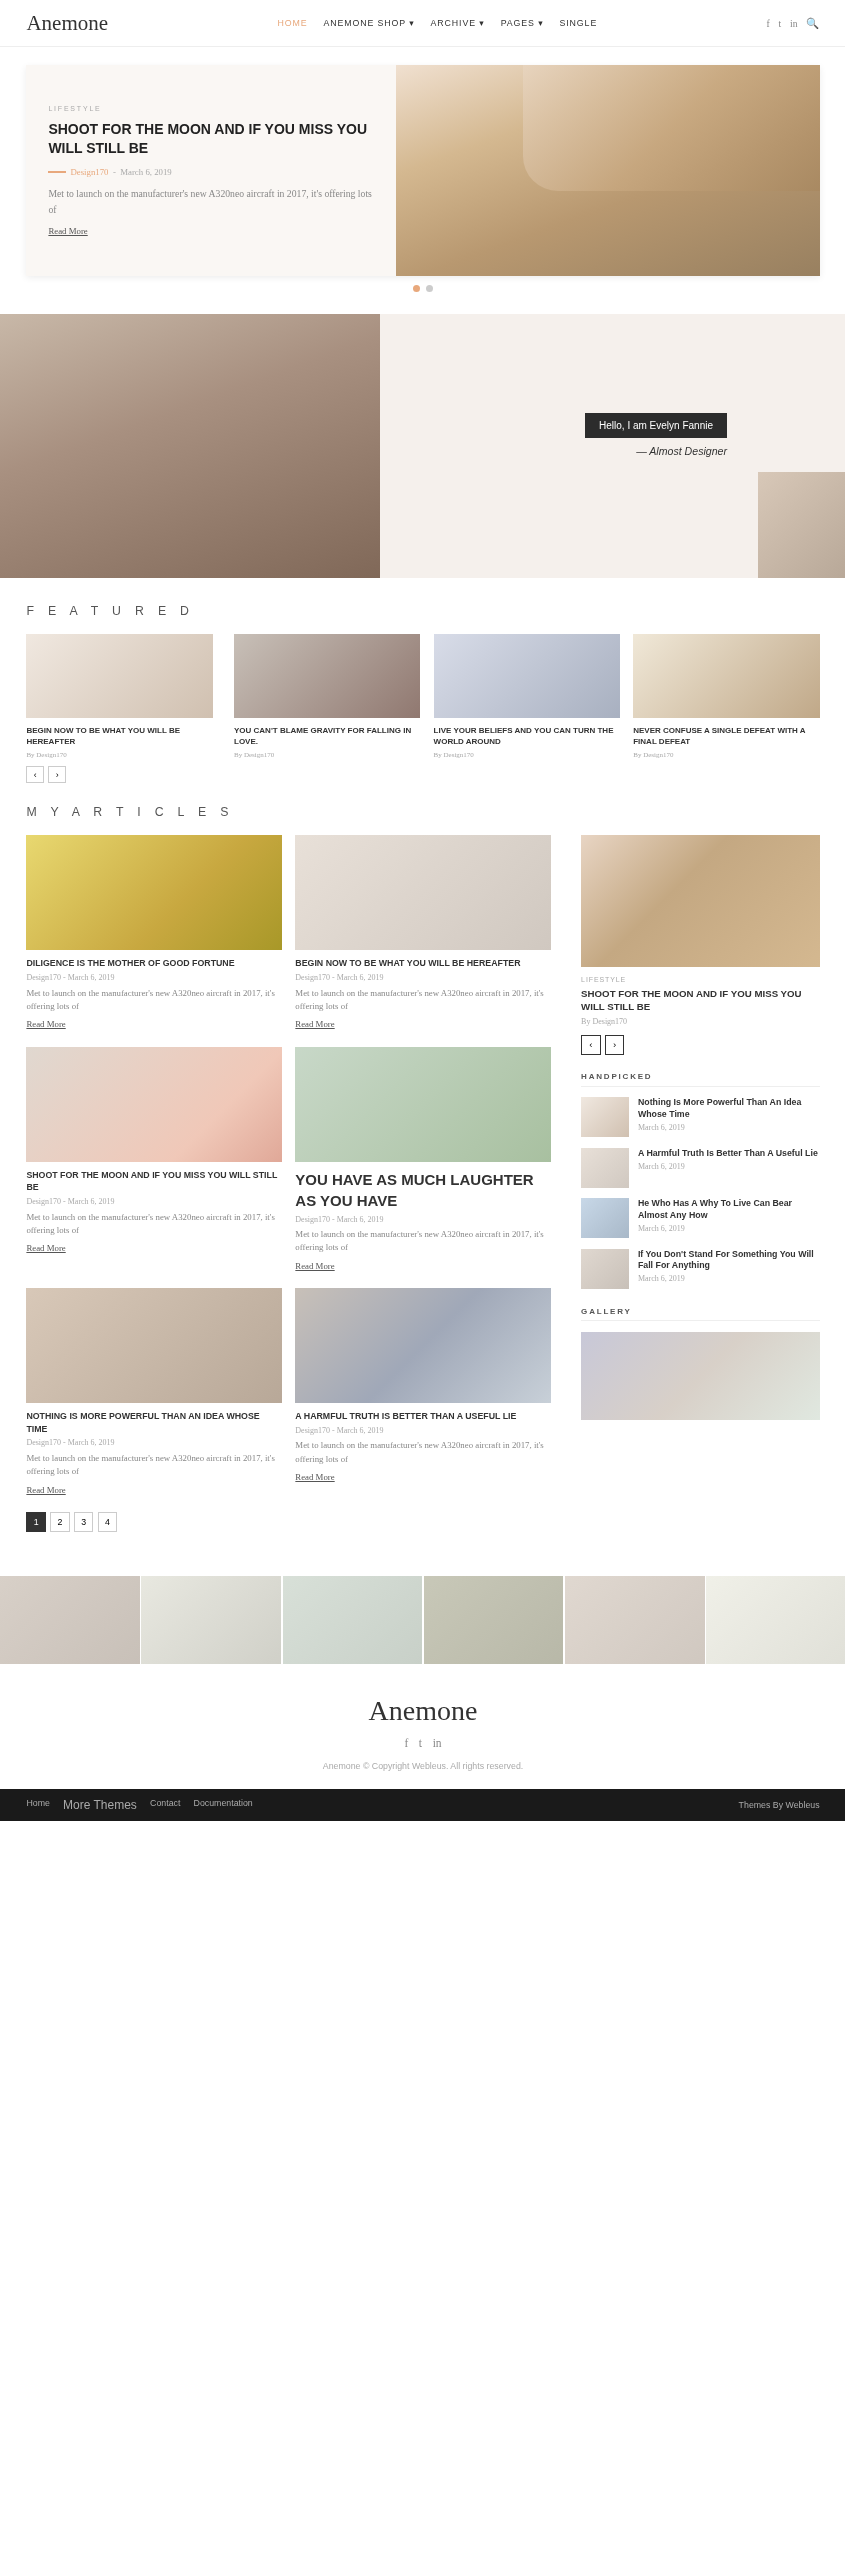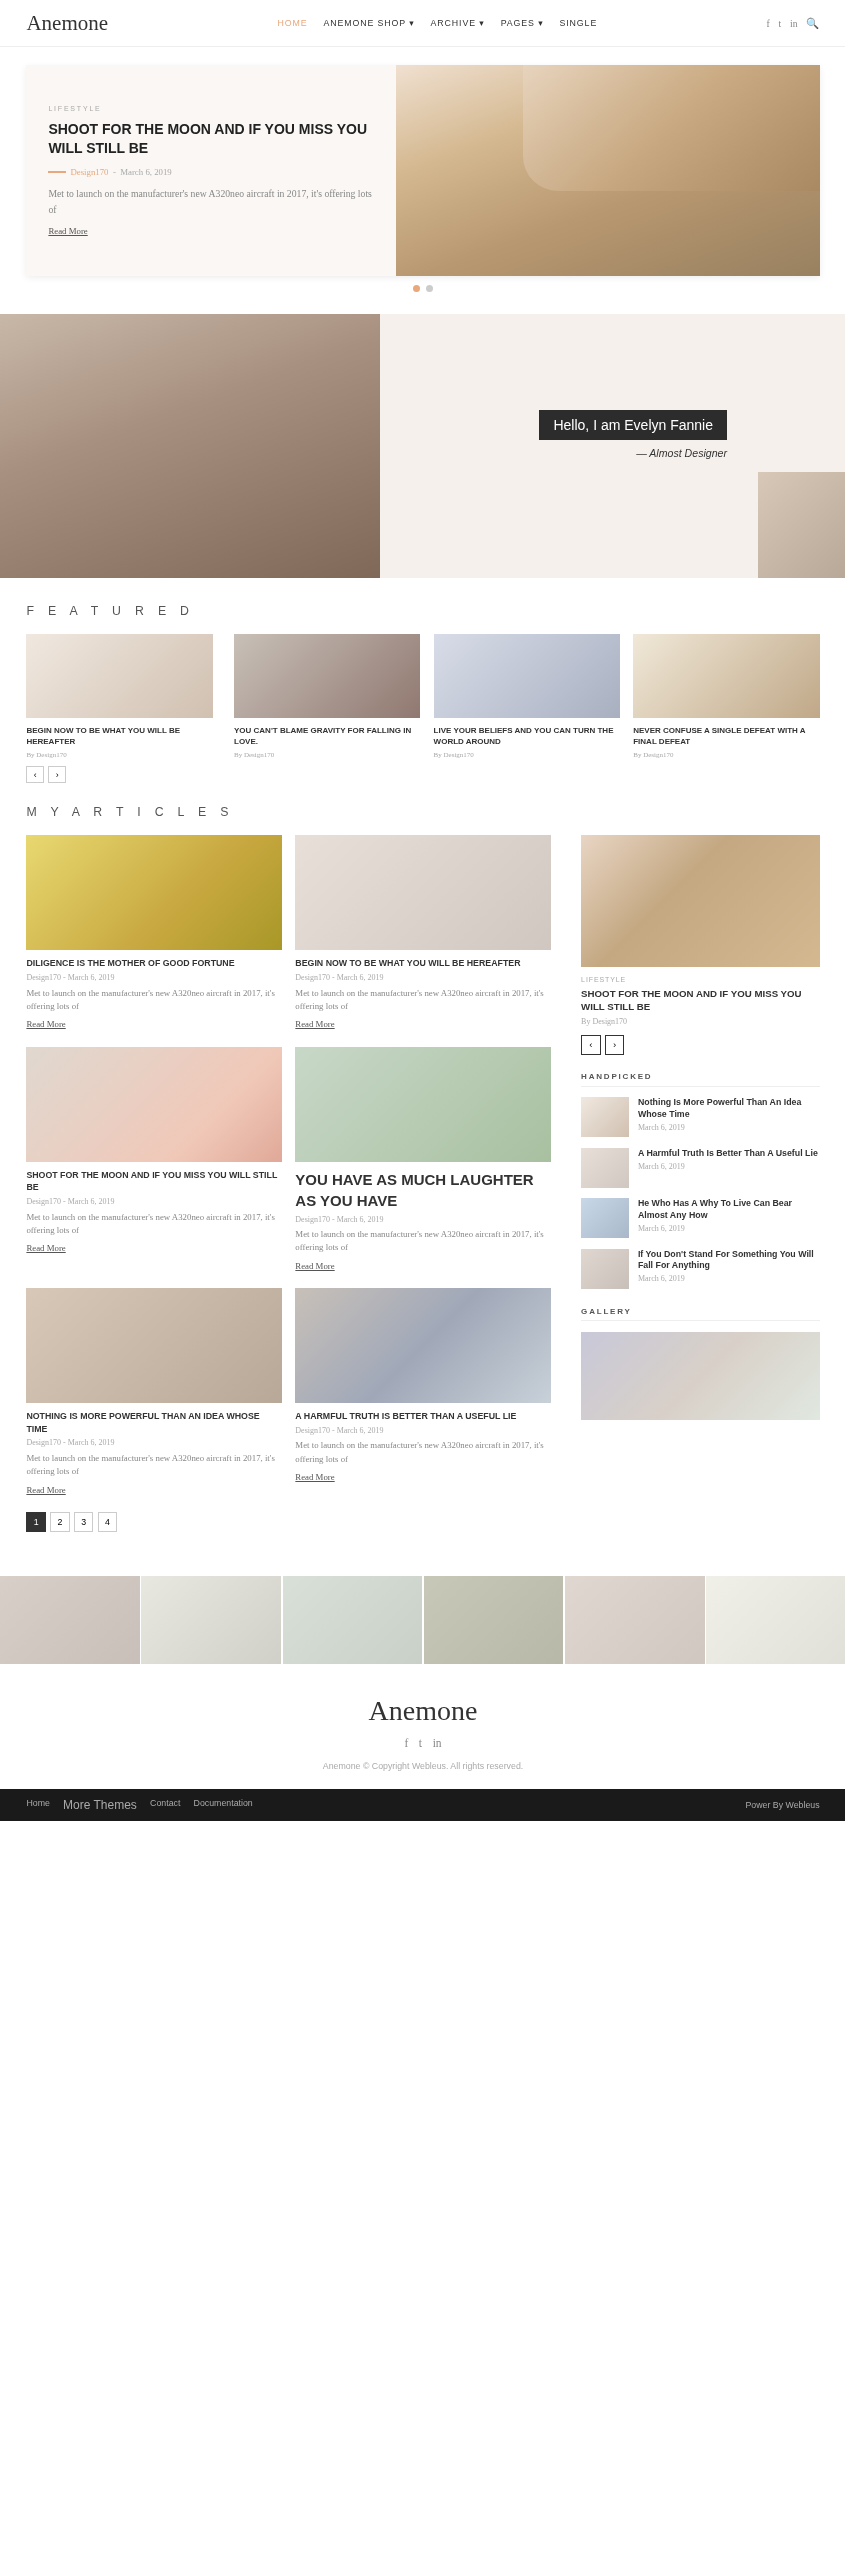--- a/index.html
+++ b/index.html
@@ -48,21 +48,21 @@
 <div style="display:flex;gap:5.3px;justify-content:center;margin-bottom:22px;">
   <span style="width:7px;height:7px;border-radius:50%;background:#e8a87c;cursor:pointer;display:inline-block;"></span>
   <span style="width:7px;height:7px;border-radius:50%;background:#ccc;cursor:pointer;display:inline-block;"></span>
 </div>
 
 <div style="display:flex;margin:0 0 26.4px;background:#f5f0ec;min-height:264px;">
   <div style="flex:1.2;background:linear-gradient(170deg,#d0c0b0 0%,#b0a090 40%,#907060 100%);min-height:264px;position:relative;overflow:hidden;">
     <div style="width:100%;height:100%;background:linear-gradient(160deg,#c8b8a8 0%,#a89080 40%,#806858 100%);"></div>
   </div>
   <div style="flex:1;padding:35px 31px;display:flex;flex-direction:column;justify-content:center;align-items:flex-end;">
-    <div style="background:#2c2c2c;color:#fff;font-family:Arial,sans-serif;font-size:14px;padding:7px 14px;margin-bottom:7px;">Hello, I am Evelyn Fannie</div>
+    <div style="background:#2c2c2c;color:#fff;font-family:Arial,sans-serif;font-size:10px;padding:7px 14px;margin-bottom:7px;">Hello, I am Evelyn Fannie</div>
     <div style="font-family:Arial,sans-serif;font-size:10.6px;font-style:italic;color:#333;margin-bottom:22px;">— Almost Designer</div>
   </div>
   <div style="width:88px;background:linear-gradient(135deg,#d8c8b8 0%,#b8a898 100%);align-self:flex-end;height:106px;"></div>
 </div>
 
 <div style="font-family:Arial,sans-serif;font-size:12.3px;letter-spacing:5.3px;text-transform:uppercase;color:#555;margin:0 26.4px 16px;font-weight:300;">F e a t u r e d</div>
 <div style="display:flex;gap:13.2px;margin:0 26.4px 7px;">
   <div style="flex:1;cursor:pointer;">
     <div style="width:100%;height:84px;background:linear-gradient(135deg,#f0e8e0 0%,#d0c0b0 100%);margin-bottom:7px;"></div>
     <div style="font-family:Arial,sans-serif;font-size:6.2px;text-transform:uppercase;letter-spacing:0.9px;color:#aaa;margin-bottom:2.6px;"></div>
@@ -223,15 +223,15 @@
   <div style="font-size:8.8px;color:#aaa;font-family:Arial,sans-serif;">Anemone © Copyright Webleus. All rights reserved.</div>
 </div>
 
 <div style="display:flex;justify-content:space-between;align-items:center;padding:8.8px 26.4px;background:#1a1a1a;">
   <div style="display:flex;gap:13.2px;">
     <span style="font-size:8.8px;color:#aaa;cursor:pointer;font-family:Arial,sans-serif;">Home</span>
     <span style="font-size:12px;color:#aaa;cursor:pointer;font-family:Arial,sans-serif;">More Themes</span>
     <span style="font-size:8.8px;color:#aaa;cursor:pointer;font-family:Arial,sans-serif;">Contact</span>
     <span style="font-size:8.8px;color:#aaa;cursor:pointer;font-family:Arial,sans-serif;">Documentation</span>
   </div>
-  <div style="font-size:8.8px;color:#aaa;font-family:Arial,sans-serif;">Power By Webleus</div>
+  <div style="font-size:8.8px;color:#aaa;font-family:Arial,sans-serif;">Themes By Webleus</div>
 </div>
 
 
 </body></html>

